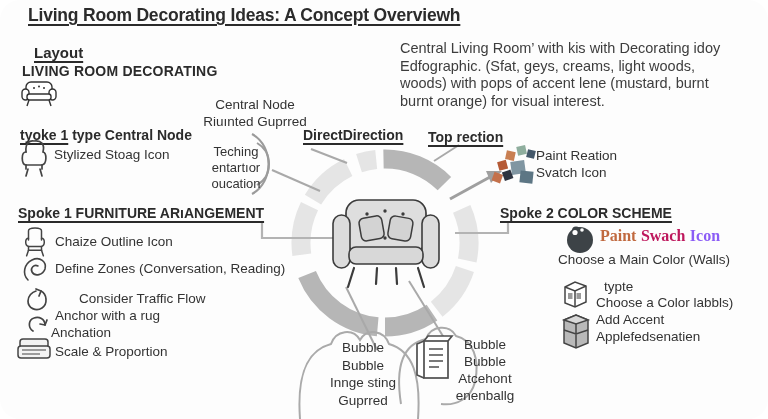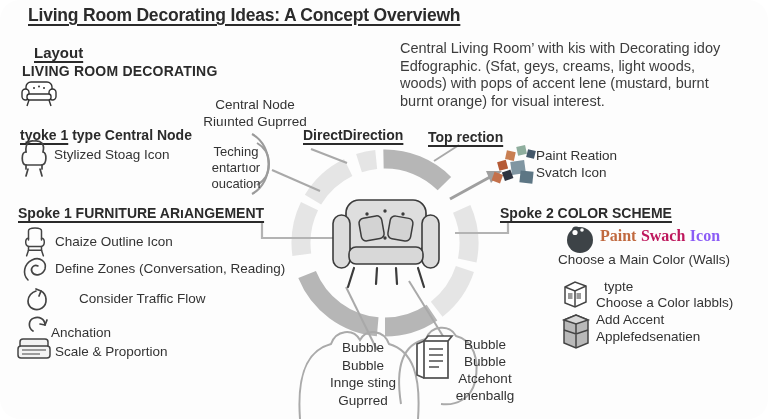--- a/index.html
+++ b/index.html
@@ -172,20 +172,21 @@
   </svg>
   <div class="abs lbl" style="left:55px;top:261px;">Define Zones (Conversation, Reading)</div>
 
   <svg class="abs" style="left:24px;top:288px;" width="26" height="46" viewBox="0 0 26 46" fill="none" stroke="#444" stroke-width="1.7" stroke-linecap="round">
     <path d="M17,3 C23,6 24,16 18,20 C12,24 4,20 4,13 C4,8 8,4 12,3"></path>
     <path d="M17,3 L12,1 M17,3 L15,8"></path>
     <path d="M9,43 C4,40 4,32 10,30 C15,28 21,31 21,37"></path>
     <path d="M21,37 L23,32 M21,37 L16,36"></path>
   </svg>
   <div class="abs lbl" style="left:55px;top:291px;margin-left:24px;">Consider Traffic Flow</div>
+  <div class="abs lbl" style="left:55px;top:308px;">Anchor with a rug</div>
   <div class="abs lbl" style="left:51px;top:325px;text-align:right;">Anchation</div>
 
   <svg class="abs" style="left:16px;top:336px;" width="36" height="26" viewBox="0 0 36 26" fill="#f3f3f3" stroke="#444" stroke-width="1.5">
     <rect x="4" y="3" width="28" height="9" rx="3"></rect>
     <rect x="2" y="10" width="32" height="12" rx="3"></rect>
     <path d="M6,14 H30 M6,18 H24" fill="none" stroke-width="1.2"></path>
   </svg>
   <div class="abs lbl" style="left:55px;top:344px;">Scale &amp; Proportion</div>
 
   <div class="abs b u h14" style="left:500px;top:205px;">Spoke 2 COLOR SCHEME</div>

